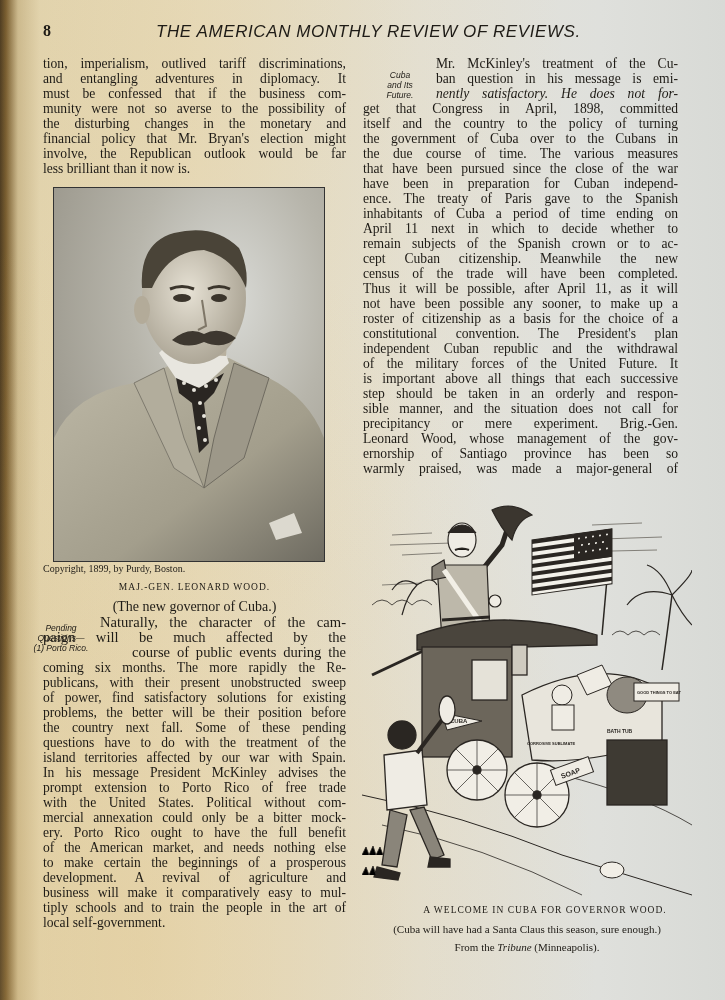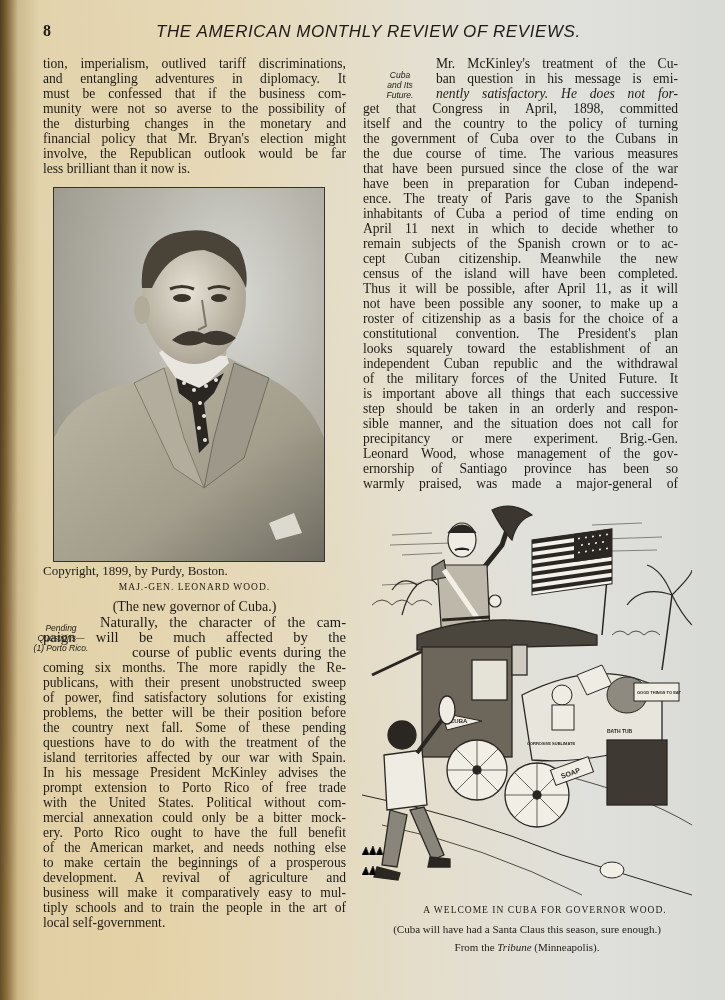--- a/index.html
+++ b/index.html
@@ -37,21 +37,21 @@
     font-family: "Liberation Sans", sans-serif; font-style: italic; font-size: 8.5px;
     line-height: 10px; text-align: center; position: absolute;
   }
   .photo-frame {
     position: absolute; left: 53px; top: 187px; width: 272px; height: 375px;
     border: 1.5px solid #333; box-sizing: border-box;
     background: radial-gradient(ellipse at 65% 30%, #d9dad6 0%, #b7b5ab 40%, #8e8a7e 100%);
     overflow: hidden;
   }
   .credit {
-    position: absolute; left: 43px; top: 563px; font-size: 13px;
+    position: absolute; left: 43px; top: 563px; font-size: 10px;
     font-family: "Liberation Serif", serif;
     text-align: center;
   }
   .caption-title {
     position: absolute; font-family: "Liberation Serif", serif; font-weight: normal;
     font-size: 9.5px; letter-spacing: 1px; text-align: center;
   }
   .caption-sub {
     position: absolute; font-family: "Liberation Serif", serif; font-size: 14px; text-align: center;
   }
@@ -186,26 +186,25 @@
     <span class="line">itself and the country to the policy of turning</span>
     <span class="line">the government of Cuba over to the Cubans in</span>
     <span class="line">the due course of time. The various measures</span>
     <span class="line">that have been pursued since the close of the war</span>
     <span class="line">have been in preparation for Cuban independ-</span>
     <span class="line">ence. The treaty of Paris gave to the Spanish</span>
     <span class="line">inhabitants of Cuba a period of time ending on</span>
     <span class="line">April 11 next in which to decide whether to</span>
     <span class="line">remain subjects of the Spanish crown or to ac-</span>
     <span class="line">cept Cuban citizenship. Meanwhile the new</span>
-    <span class="line">census of the island will have been completed.</span>
+    <span class="line">census of the trade will have been completed.</span>
     <span class="line">Thus it will be possible, after April 11, as it will</span>
     <span class="line">not have been possible any sooner, to make up a</span>
     <span class="line">roster of citizenship as a basis for the choice of a</span>
     <span class="line">constitutional convention. The President's plan</span>
-    <span class="line">looks squarely toward the establishment of an</span>
     <span class="line">independent Cuban republic and the withdrawal</span>
     <span class="line">of the military forces of the United Future. It</span>
     <span class="line">is important above all things that each successive</span>
     <span class="line">step should be taken in an orderly and respon-</span>
     <span class="line">sible manner, and the situation does not call for</span>
     <span class="line">precipitancy or mere experiment. Brig.-Gen.</span>
     <span class="line">Leonard Wood, whose management of the gov-</span>
     <span class="line">ernorship of Santiago province has been so</span>
     <span class="line">warmly praised, was made a major-general of</span>
   </p>

